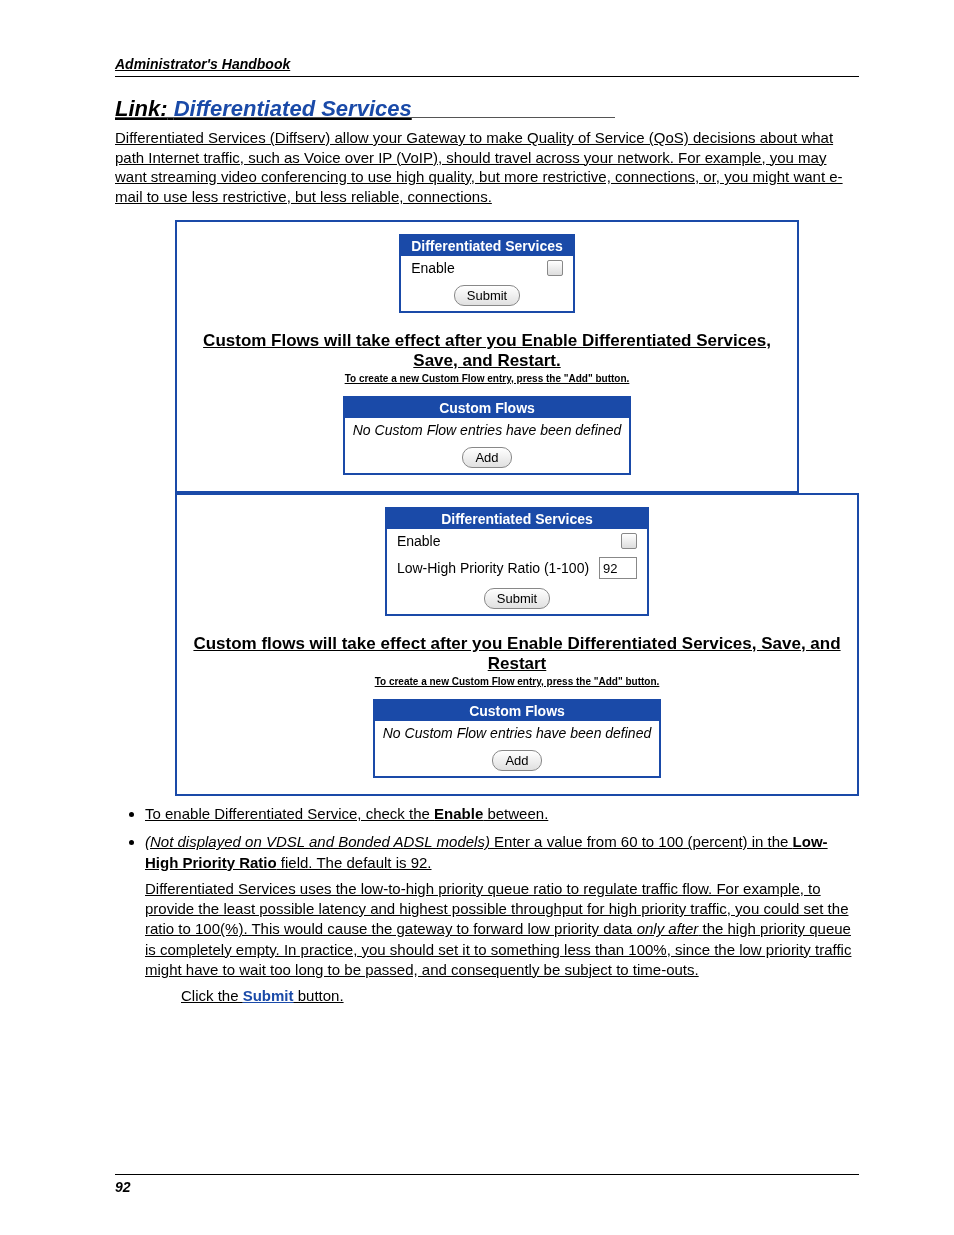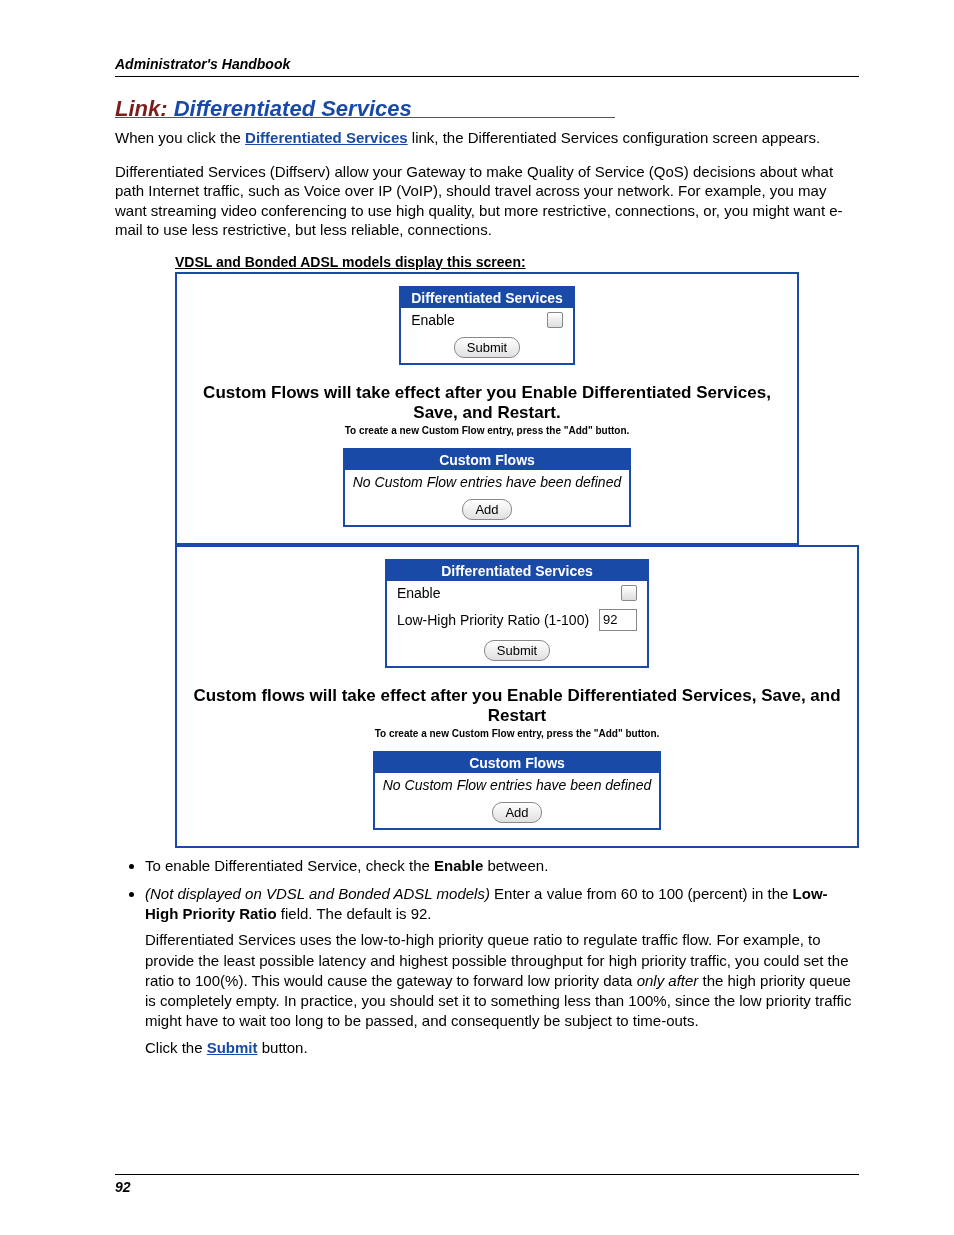--- a/index.html
+++ b/index.html
@@ -9,38 +9,39 @@
     font-size: 15px;
     color: #000;
     background: #fff;
   }
   .page {
     width: 954px;
     min-height: 1235px;
     box-sizing: border-box;
     padding: 55px 95px 40px 115px;
     position: relative;
+    text-decoration: underline;
   }
   .hdr-line {
     border-bottom: 1.5px solid #000;
     padding-bottom: 4px;
     margin-bottom: 40px;
   }
   .hdr-title {
     font-weight: bold;
     font-style: italic;
     font-size: 14px;
   }
   .section-heading {
     font-size: 22px;
     font-weight: bold;
     margin-bottom: 6px;
   }
   .section-heading .link-word {
-    color: #7f1d1d;
+    color: #000000;
     font-style: italic;
   }
   .section-heading .title-part {
     color: #1a4aa8;
     font-style: italic;
   }
   .section-underline {
     width: 500px;
     height: 1px;
     background: #555;
@@ -147,27 +148,23 @@
   <div class="hdr-line">
     <span class="hdr-title">Administrator's Handbook</span>
   </div>
 
   <div class="section-underline" style="margin-bottom:-22px;"></div>
   <div class="section-heading">
     <span class="link-word">Link:</span>
     <span class="title-part">Differentiated Services</span>
   </div>
 
-  <p>
-    <span>When you click the </span><span class="inline-link">Differentiated Services</span><span> link, the Differentiated Services configuration screen appears.</span>
-  </p>
 
   <p>Differentiated Services (Diffserv) allow your Gateway to make Quality of Service (QoS) decisions about what path Internet traffic, such as Voice over IP (VoIP), should travel across your network. For example, you may want streaming video conferencing to use high quality, but more restrictive, connections, or, you might want e-mail to use less restrictive, but less reliable, connections.</p>
 
-  <div class="caption">VDSL and Bonded ADSL models display this screen:</div>
   <div class="panel">
     <div class="inner-table">
       <div class="tbl-hdr">Differentiated Services</div>
       <div class="tbl-row">
         <span>Enable</span>
         <span style="flex:1"></span>
         <span class="chk"></span>
       </div>
       <div style="text-align:center;">
         <span class="btn">Submit</span>
@@ -213,21 +210,21 @@
 
   <ul class="bullets">
     <li>
       <span>To enable Differentiated Service, check the </span><b>Enable</b><span> between.</span>
     </li>
     <li>
       <span class="ital">(Not displayed on VDSL and Bonded ADSL models)</span><span> Enter a value from 60 to 100 (percent) in the </span><b>Low-High Priority Ratio</b><span> field. The default is 92.</span>
       <div style="margin-top:6px;">
         <span>Differentiated Services uses the low-to-high priority queue ratio to regulate traffic flow. For example, to provide the least possible latency and highest possible throughput for high priority traffic, you could set the ratio to 100(%). This would cause the gateway to forward low priority data </span><span class="ital">only after</span><span> the high priority queue is completely empty. In practice, you should set it to something less than 100%, since the low priority traffic might have to wait too long to be passed, and consequently be subject to time-outs.</span>
       </div>
-      <div style="margin-top:6px;">
+      <div style="margin-top:6px;margin-left:36px;">
         <span>Click the </span><span class="inline-link">Submit</span><span> button.</span>
       </div>
     </li>
   </ul>
 
 
   <div class="footer">
     <span>92</span>
   </div>
 

